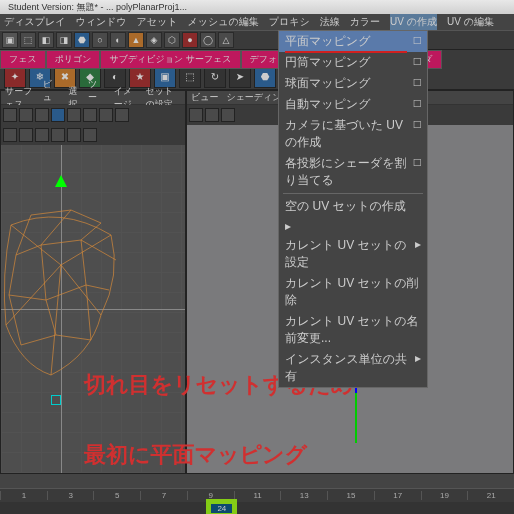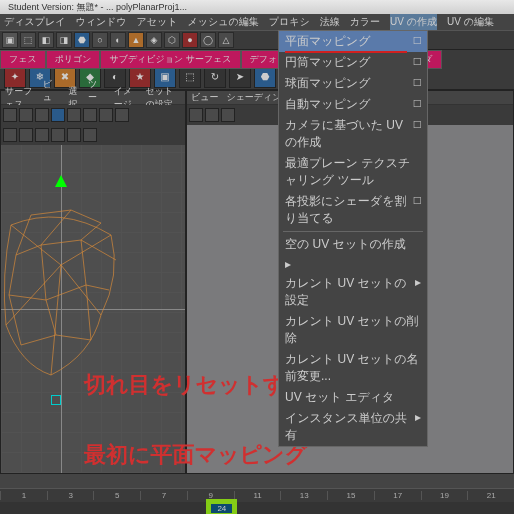--- a/index.html
+++ b/index.html
@@ -128,37 +128,35 @@
       <span>□</span>
     </div>
   <div class="dd-item">
       <span>自動マッピング</span>
       <span>□</span>
     </div>
   <div class="dd-item">
       <span>カメラに基づいた UV の作成</span>
       <span>□</span>
     </div>
-  <div class="dd-item">最適プレーン テクスチャリング ツール</div>
   <div class="dd-item">
       <span>各投影にシェーダを割り当てる</span>
       <span>□</span>
     </div>
   <div class="sep"></div>
   <div class="dd-item">空の UV セットの作成</div>
   <div class="dd-item">
       <span>▸</span>
     </div>
   <div class="dd-item">
       <span>カレント UV セットの設定</span>
       <span>▸</span>
     </div>
   <div class="dd-item">カレント UV セットの削除</div>
   <div class="dd-item">カレント UV セットの名前変更...</div>
-  <div class="dd-item">UV セット エディタ</div>
   <div class="dd-item">
       <span>インスタンス単位の共有</span>
       <span>▸</span>
     </div>
 </div>
 
 <div class="panels">
   <div class="panel" style="flex:0 0 186px">
     <div class="panel-menu">
       <span>サーフェス</span>

